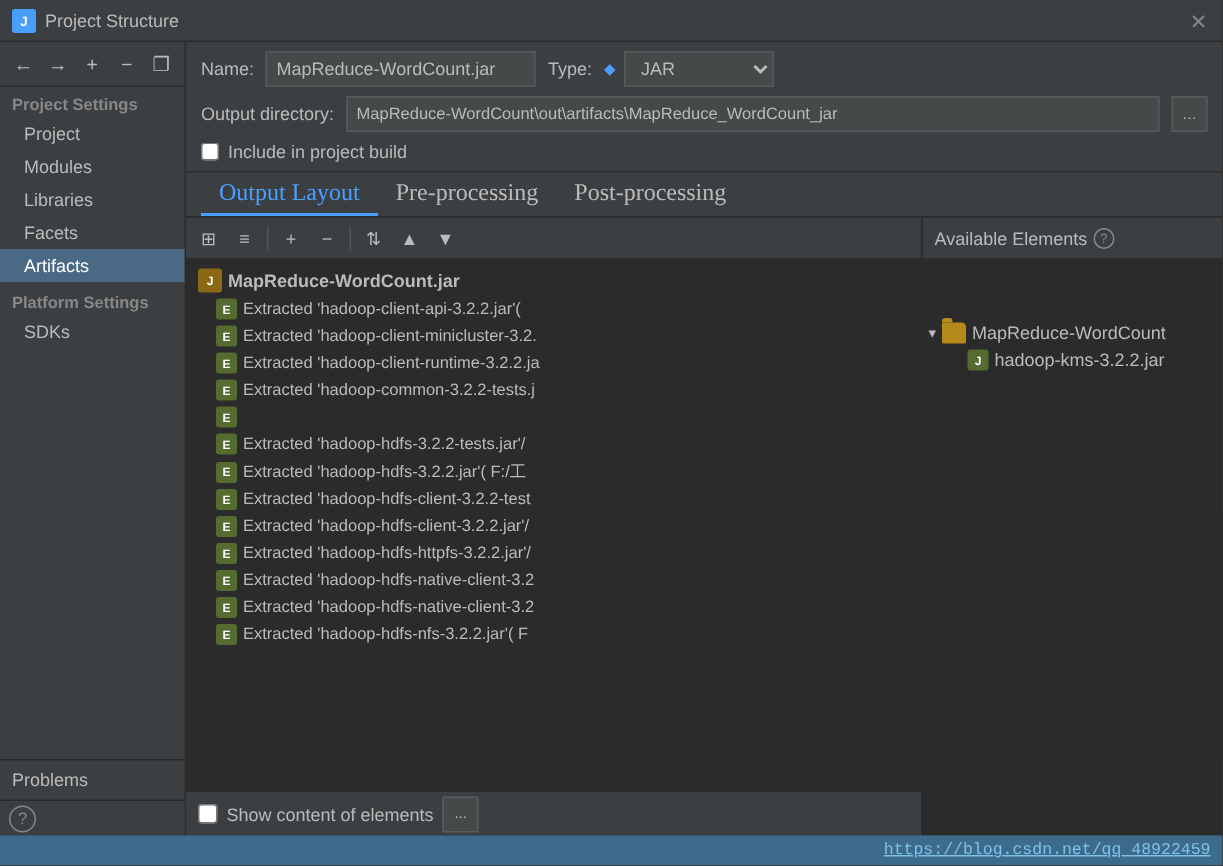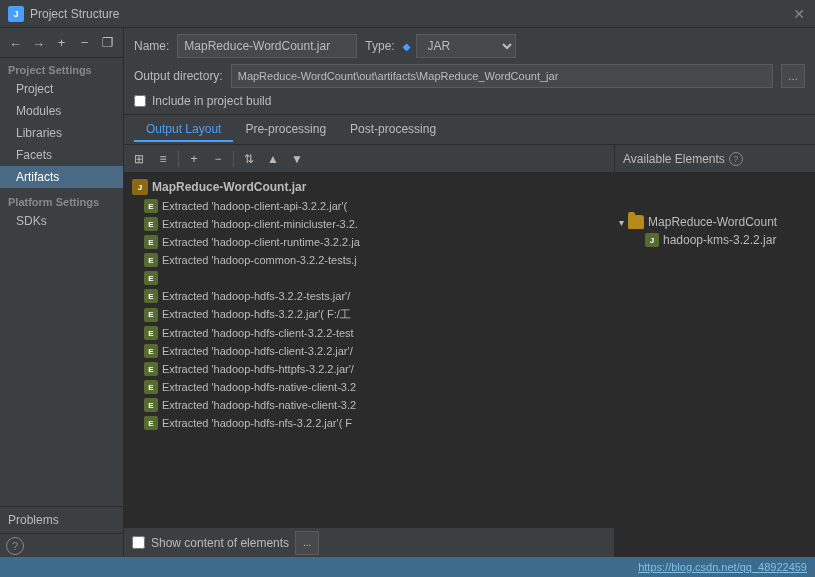--- a/index.html
+++ b/index.html
@@ -232,22 +232,23 @@
       background: #3c3f41;
       border-bottom: 1px solid #2b2b2b;
       padding: 0 10px;
       flex-shrink: 0;
       height: 30px;
     }
     .tab {
       padding: 4px 12px;
       cursor: pointer;
       color: #bbbbbb;
-      font-size: 12px;
+      font-size: 16px;
       border-bottom: 2px solid transparent;
+      font-family: Liberation Serif, serif;
     }
     .tab.active {
       color: #4a9eff;
       border-bottom: 2px solid #4a9eff;
     }
     .content-area {
       display: flex;
       flex: 1;
       overflow: hidden;
     }
@@ -409,20 +410,21 @@
       background: #b5891a;
       border-radius: 2px 2px 0 0;
     }
     .status-bar {
       height: 20px;
       background: #3d6b8c;
       display: flex;
       align-items: center;
       padding: 0 8px;
       justify-content: flex-end;
+      font-family: Liberation Mono, monospace;
     }
     .status-link {
       color: #7fc1e8;
       font-size: 11px;
       text-decoration: underline;
       cursor: pointer;
     }
     .diamond {
       color: #4a9eff;
       margin-right: 2px;

